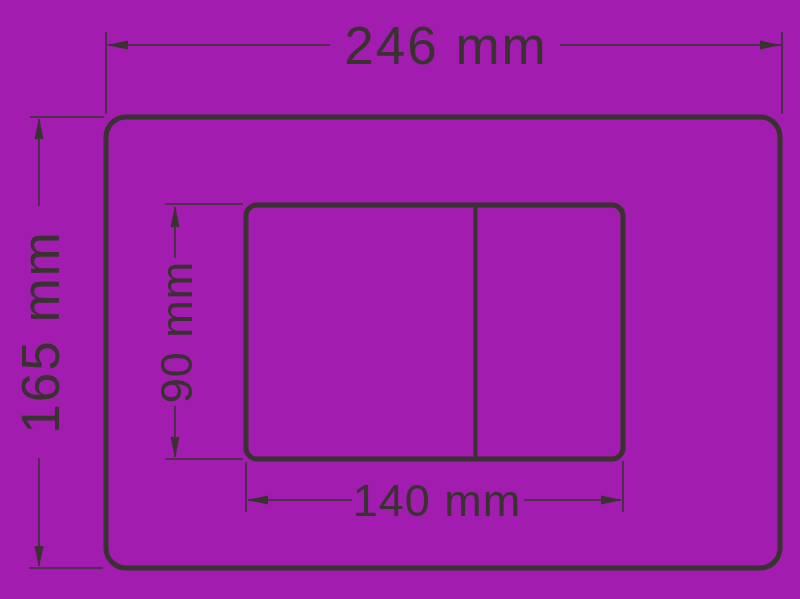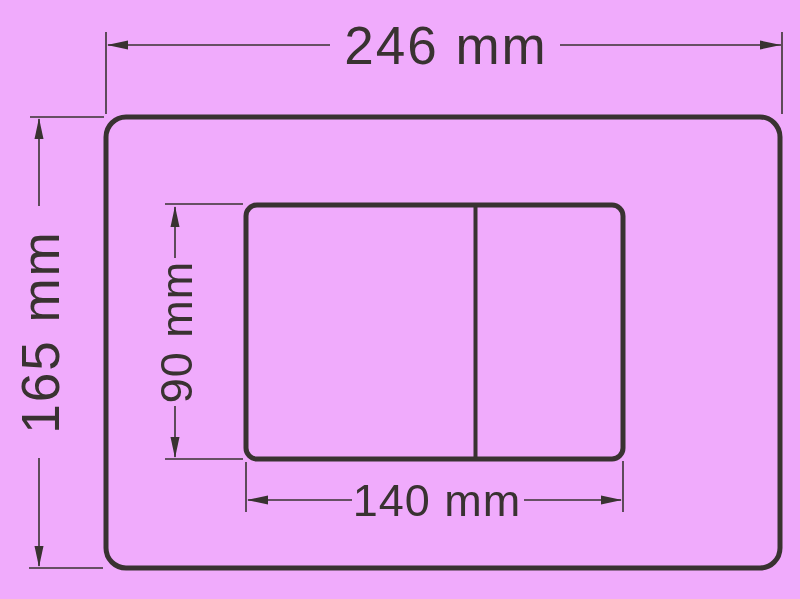--- a/index.html
+++ b/index.html
@@ -4,21 +4,21 @@
 <style>
   html, body {
     margin: 0;
     padding: 0;
     background: #ffffff;
   }
   .canvas {
     position: relative;
     width: 800px;
     height: 599px;
-    background: #f0abfc;
+    background: #a21caf;
     overflow: hidden;
     font-family: "Liberation Sans", sans-serif;
   }
   svg { display: block; }
   .thick {
     fill: none;
     stroke: #393231;
     stroke-width: 5;
     stroke-linecap: round;
   }

